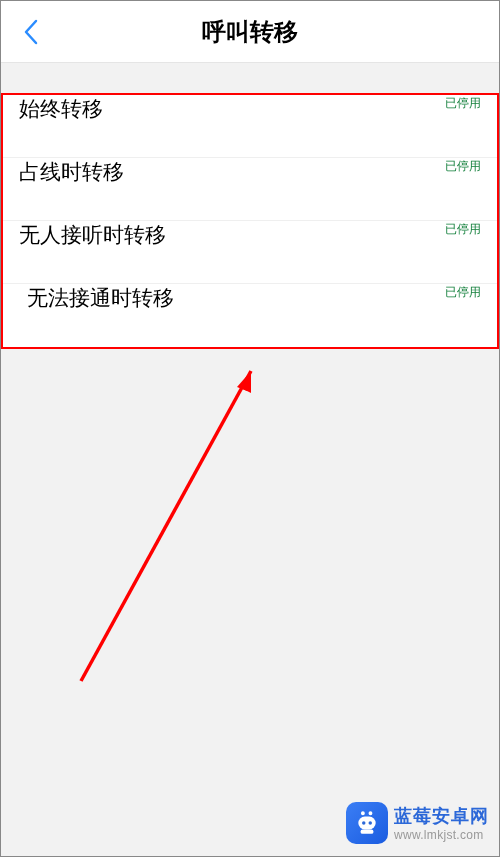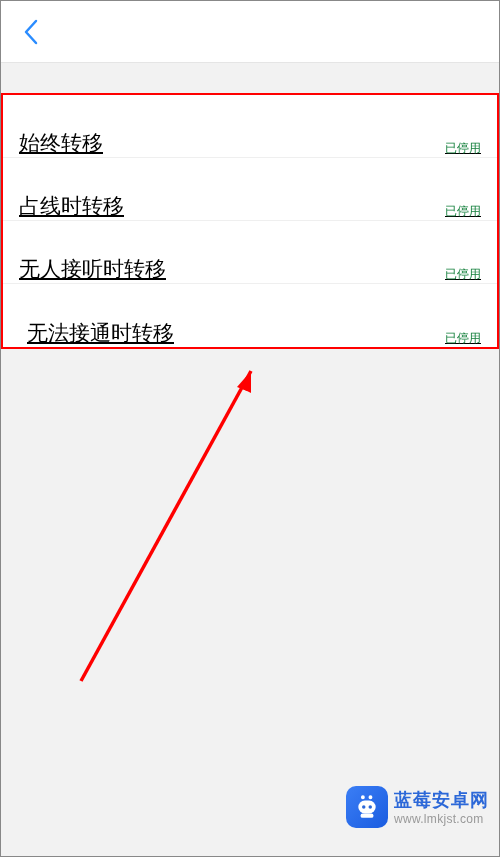--- a/index.html
+++ b/index.html
@@ -47,26 +47,25 @@
       color: #000;
     }
     .list-container {
       margin-top: 30px;
       background: #fff;
       border: 2.5px solid #ff0000;
     }
     .list-item {
       height: 63px;
       display: flex;
-      align-items: flex-end;
+      align-items: flex-start;
       justify-content: space-between;
       padding: 0 16px;
       border-bottom: 1px solid #efefef;
       cursor: pointer;
-      text-decoration: underline;
     }
     .list-item:last-child {
       border-bottom: none;
       margin-left: 8px;
     }
     .item-label {
       font-size: 21px;
       color: #000;
     }
     .item-status {
@@ -77,21 +76,21 @@
       position: absolute;
       left: 50px;
       top: 360px;
       width: 240px;
       height: 340px;
       pointer-events: none;
     }
     .watermark {
       position: absolute;
       right: 10px;
-      bottom: 28px;
+      bottom: 12px;
       display: flex;
       align-items: center;
       gap: 6px;
       margin-top: 48px;
     }
     .watermark-icon {
       width: 42px;
       height: 42px;
       background: linear-gradient(135deg, #3b7ef5, #1a5ce0);
       border-radius: 10px;
@@ -123,20 +122,21 @@
   </style>
 </head>
 <body>
 
 <div class="header">
   <div class="back-button">
     <svg viewBox="0 0 16 26">
       <polyline points="13,2 3,13 13,24" fill="none" stroke="#2a8cff" stroke-width="2.5" stroke-linecap="round" stroke-linejoin="round"></polyline>
     </svg>
   </div>
+  <div class="title">呼叫转移</div>
 </div>
 
 <div class="list-container">
   <div class="list-item">
     <span class="item-label">始终转移</span>
     <span class="item-status">已停用</span>
   </div>
   <div class="list-item">
     <span class="item-label">占线时转移</span>
     <span class="item-status">已停用</span>

